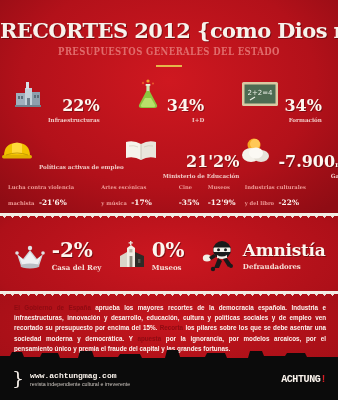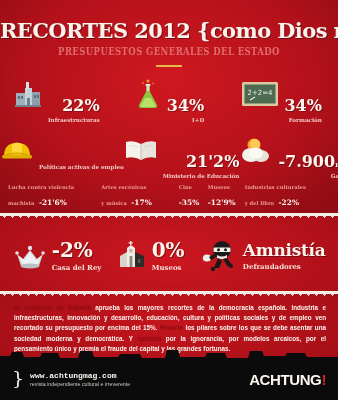--- a/index.html
+++ b/index.html
@@ -158,21 +158,21 @@
     font-family:"DejaVu Serif", serif; font-size:19px; color:#fdf6ef; line-height:1;
     transform:translateY(-1px);
   }
   .f-url {
     font-family:Liberation Mono, monospace; font-weight:700; font-size:8px; color:#fdf6ef;
   }
   .f-tag {
     font-family:"Liberation Sans", sans-serif; font-size:5.3px; color:#cfc8c2; margin-top:1px;
   }
   .f-logo {
-    font-family:Liberation Sans, sans-serif; font-weight:700; font-size:15px;
+    font-family:Liberation Mono, monospace; font-weight:700; font-size:10px;
     color:#fdf6ef; letter-spacing:-0.4px; position:relative; z-index:2;
   }
   .f-logo .bang { color:#d81f26; }
   svg { display:block; }
 </style>
 </head>
 <body>
 
 <div class="poster">
 

